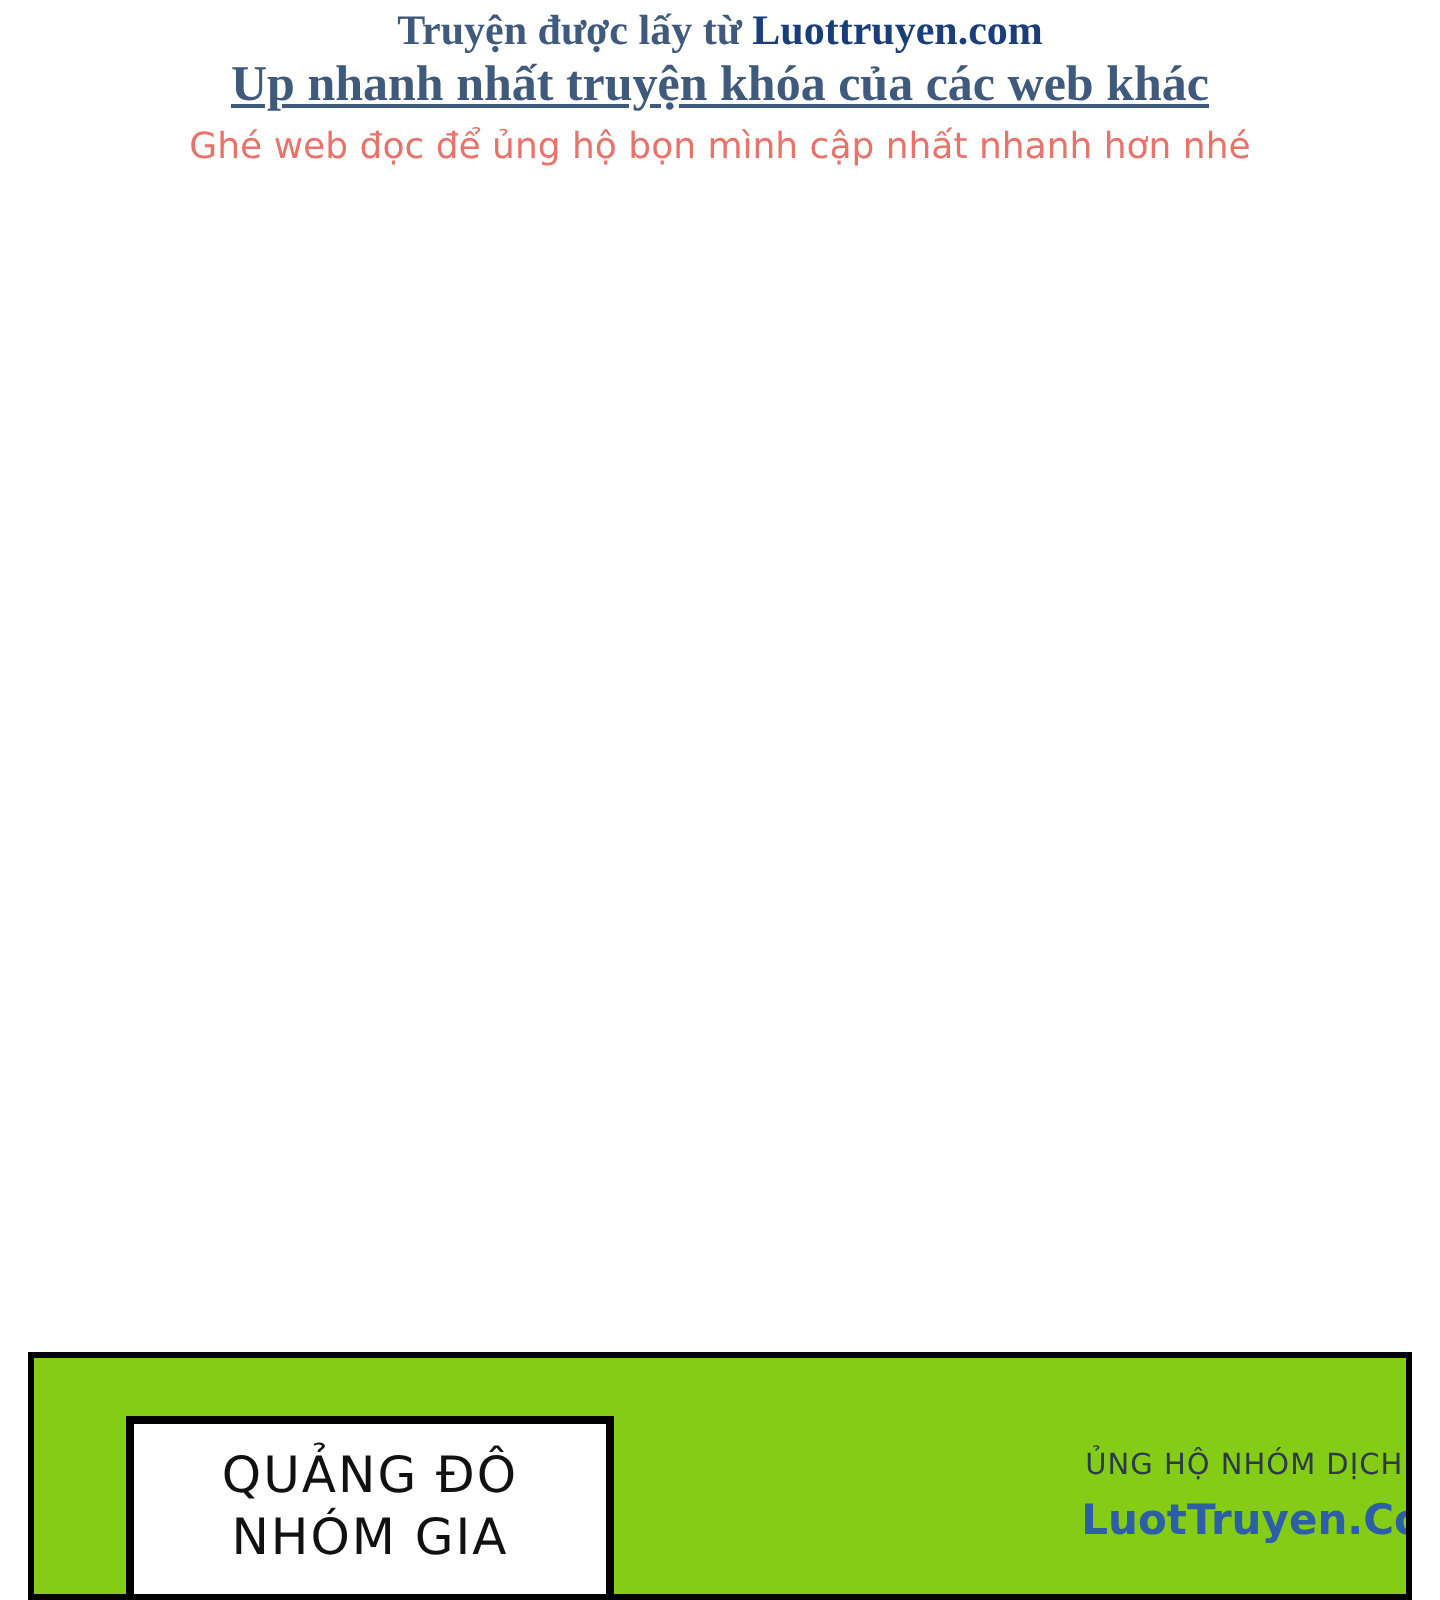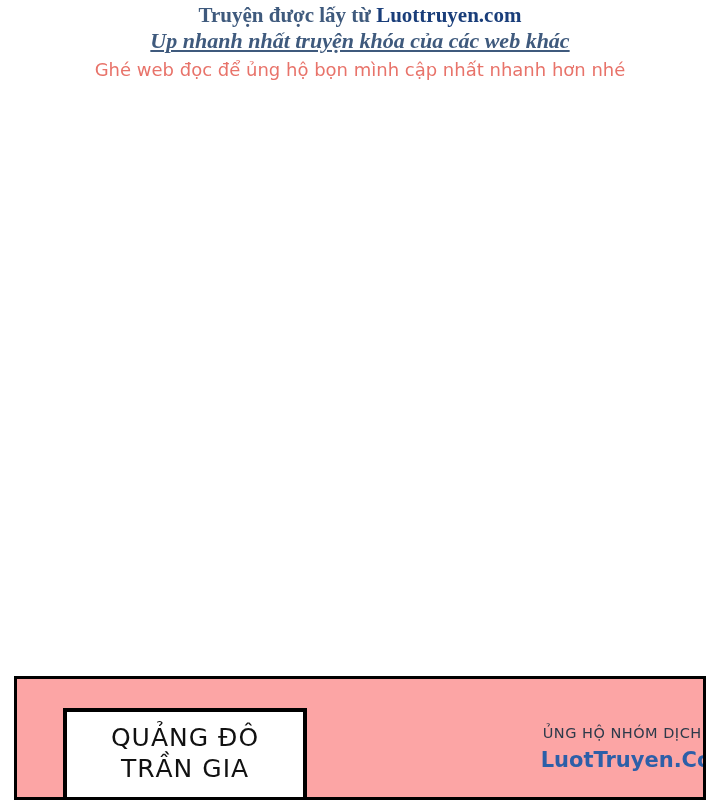--- a/index.html
+++ b/index.html
@@ -39,27 +39,26 @@
     line-height: 1.0;
     margin-top: 5px;
     white-space: nowrap;
   }
   .header-line1 .brand {
     color: #1a3e7a;
     font-weight: bold;
   }
   .header-line2 {
     font-family: "Liberation Serif", serif;
-    font-size: 22px;
+    font-size: 25px;
     font-weight: bold;
     color: #3f5a7d;
     text-decoration: underline;
     line-height: 1.35;
     white-space: nowrap;
-    font-style: italic;
   }
   .header-line3 {
     font-family: "DejaVu Sans", sans-serif;
     font-size: 18px;
     color: #e8736a;
     line-height: 1.5;
     white-space: nowrap;
   }
 
   
@@ -72,21 +71,21 @@
     background: #ffffff;
   }
 
   
   .bottom-panel {
     position: absolute;
     left: 14px;
     top: 676px;
     width: 692px;
     height: 124px;
-    background: #fca5a5;
+    background: #84cc16;
     border: 3px solid #000000;
     box-sizing: border-box;
     overflow: hidden;
   }
   .sign-box {
     position: absolute;
     left: 46px;
     top: 29px;
     width: 244px;
     height: 95px;
@@ -141,21 +140,21 @@
     </div>
     <div class="header-line2">Up nhanh nhất truyện khóa của các web khác</div>
     <div class="header-line3">Ghé web đọc để ủng hộ bọn mình cập nhất nhanh hơn nhé</div>
   </div>
 
   <div class="panel-blank"></div>
 
   <div class="bottom-panel">
     <div class="sign-box">
       <div class="sign-line">QUẢNG ĐÔ</div>
-      <div class="sign-line">TRẦN GIA</div>
+      <div class="sign-line">NHÓM GIA</div>
     </div>
     <div class="credit" style="left:460px;">
       <div class="credit-top">ỦNG HỘ NHÓM DỊCH TẠI</div>
       <div class="credit-bottom">LuotTruyen.Com</div>
     </div>
   </div>
 
 </div>
 
 </body></html>

